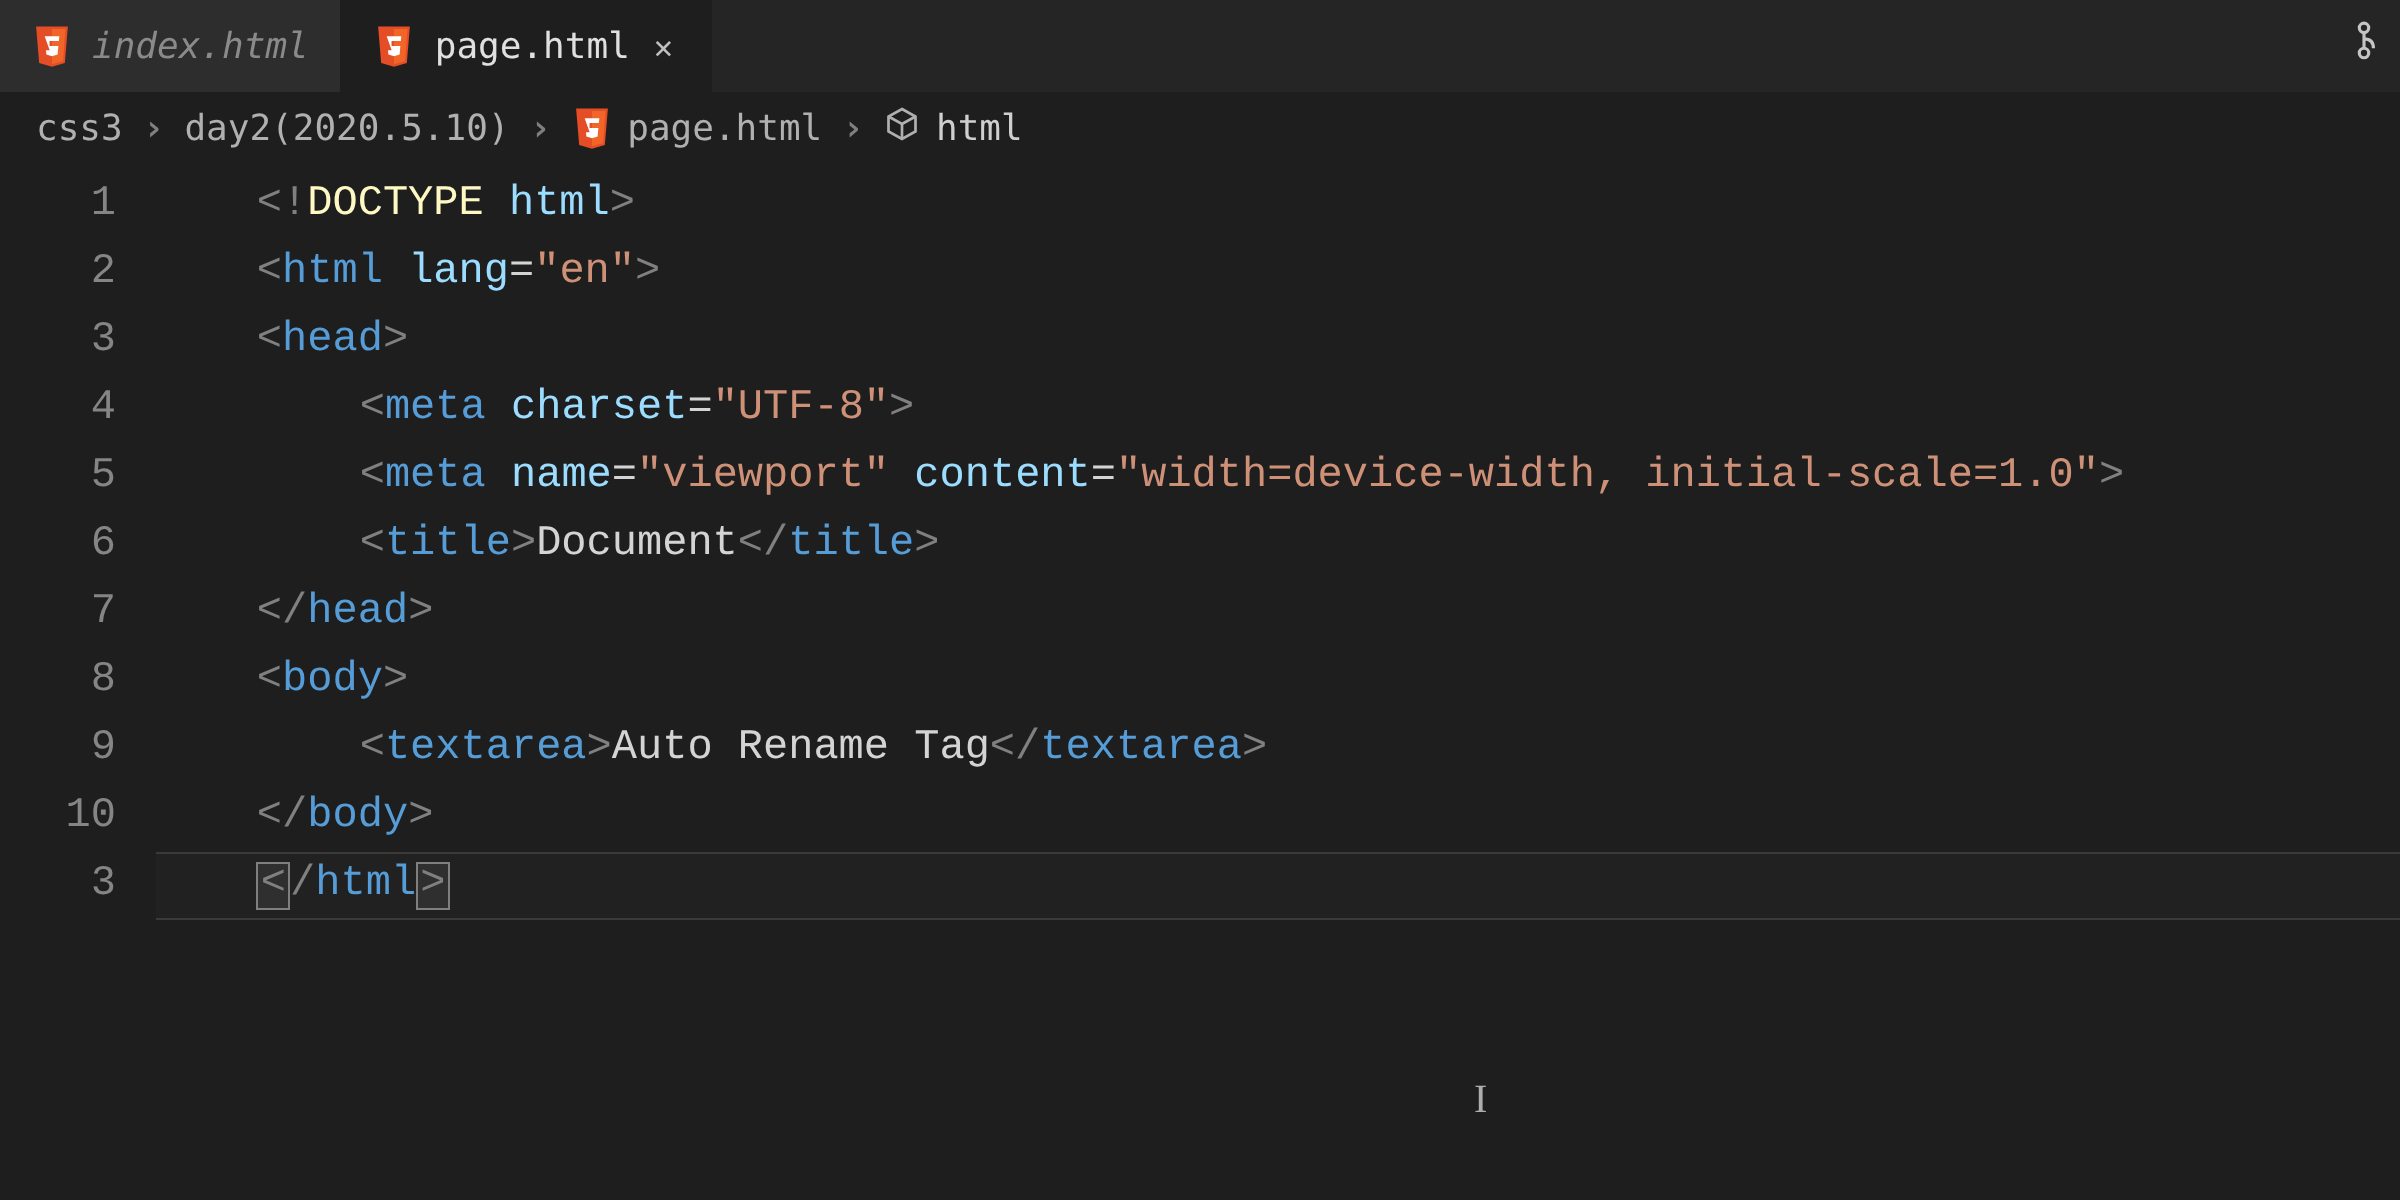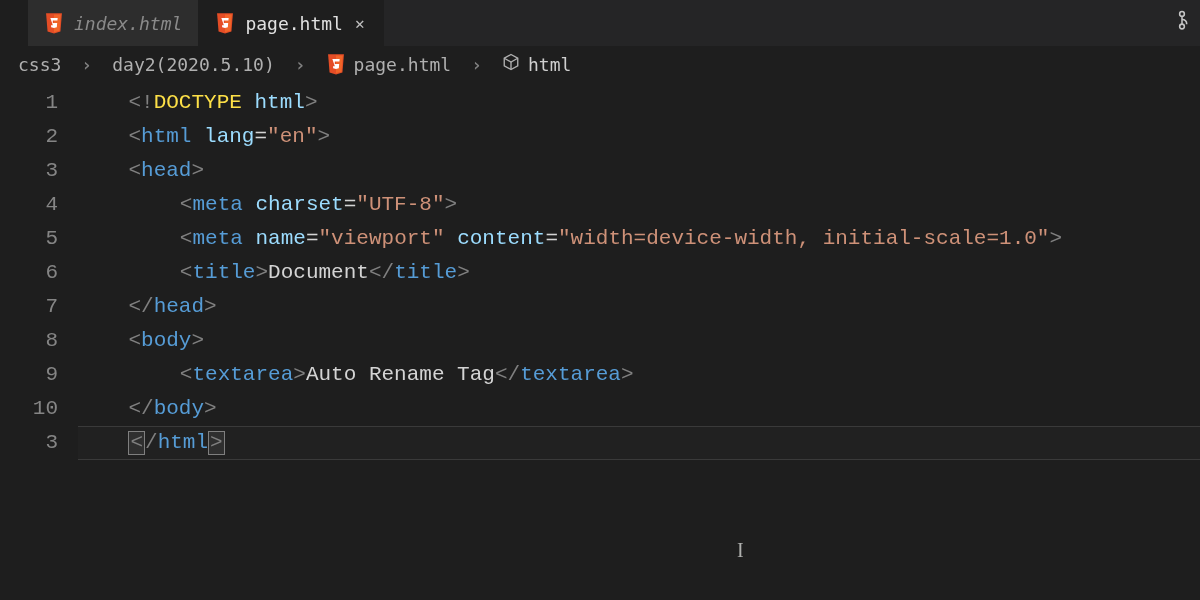--- a/index.html
+++ b/index.html
@@ -11,21 +11,20 @@
     overflow: hidden;
     position: relative;
   }
   
   .tabs {
     display: flex;
     height: 46px;
     background: #252526;
     align-items: stretch;
     position: relative;
-    margin-left: 28px;
   }
   .tab {
     display: flex;
     align-items: center;
     padding: 0 16px;
     gap: 10px;
     font-size: 18px;
     color: #8a8a8a;
     font-style: italic;
     cursor: pointer;
@@ -51,21 +50,21 @@
   }
   .html5-badge {
     width: 20px; height: 22px;
     display: flex; align-items: center; justify-content: center;
   }
   .html5-badge svg { width: 20px; height: 22px; }
   
   .breadcrumbs {
     display: flex;
     align-items: center;
-    gap: 20px;
+    gap: 10px;
     padding: 6px 18px;
     font-size: 18px;
     color: #b0b0b0;
     height: 36px;
     background: #1e1e1e;
   }
   .breadcrumbs .sep { color: #808080; font-weight: bold; }
   .crumb { display: flex; align-items: center; gap: 8px; cursor: pointer; }
   .crumb.current { color: #cfcfcf; }
   .cube-icon svg { width: 18px; height: 18px; }
@@ -107,21 +106,21 @@
     border-left: 1px solid #404040;
     display: inline-block;
     width: 0;
     margin-right: 0;
   }
   
   .tag-angle { color: #808080; }
   .tag-name  { color: #569cd6; }
   .attr-name { color: #9cdcfe; }
   .attr-val  { color: #ce9178; }
-  .doctype   { color: #fde047; }
+  .doctype   { color: #fef9c3; }
   .text      { color: #d4d4d4; }
   .eq        { color: #d4d4d4; }
   .bracketbox {
     display: inline-block;
     border: 1px solid #7f7f7f;
     background: rgba(127,127,127,0.15);
     line-height: 22px;
     padding: 0 1px;
     color: #808080;
   }

